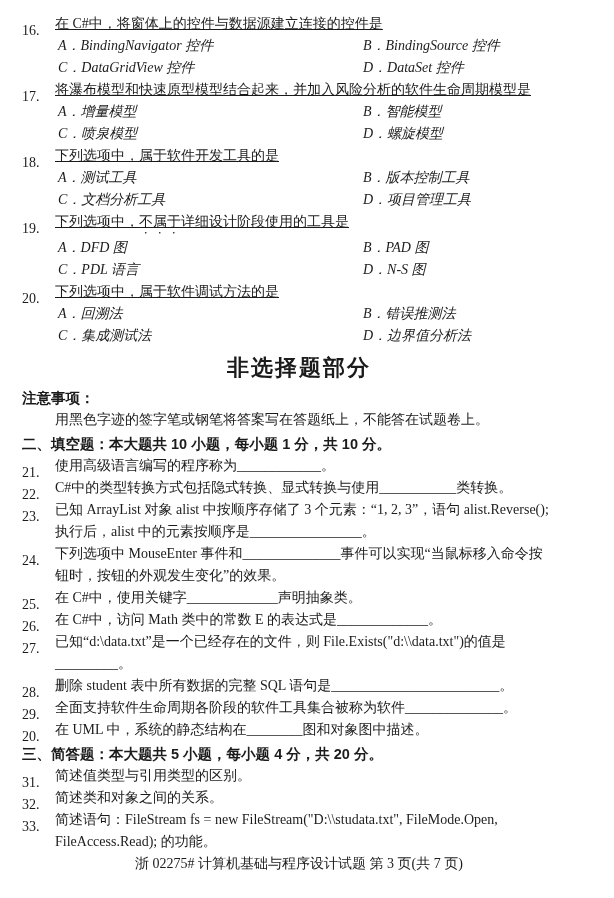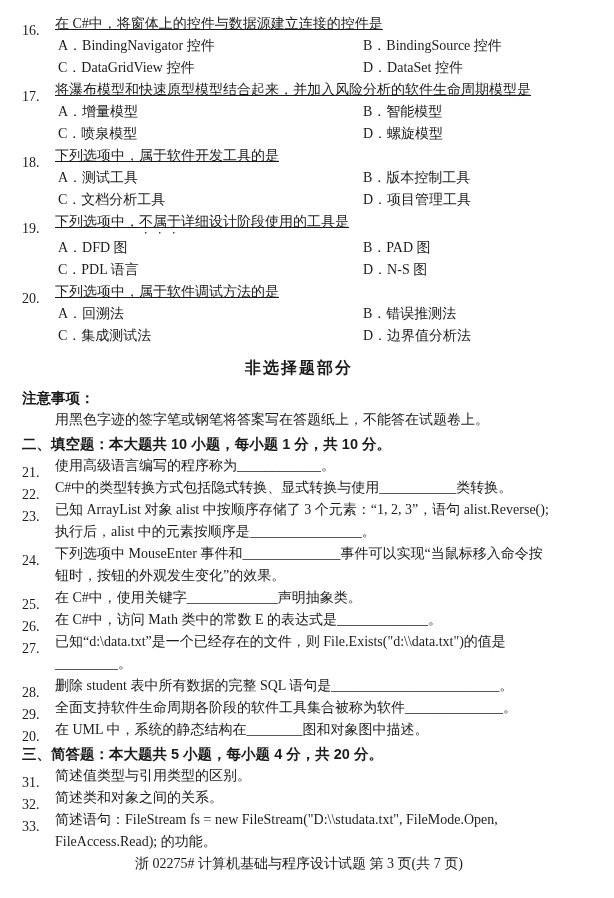--- a/index.html
+++ b/index.html
@@ -13,31 +13,31 @@
     font-family: "Liberation Serif", "DejaVu Serif", serif;
     font-size: 14px;
     padding: 13px 38px 0 22px;
     overflow: hidden;
   }
   .hei { font-family: "Liberation Sans", "DejaVu Sans", sans-serif; font-weight: 700; }
   .q { position: relative; padding-left: 33px; }
   .qnum { position: absolute; left: 0; top: 7px; width: 31px; line-height: 22px; }
   .stem { line-height: 22px; text-decoration: underline; }
   .opts { display: grid; grid-template-columns: 305px 1fr; margin-left: 3px; }
-  .opt { line-height: 22px; white-space: nowrap; }
+  .opt { line-height: 22px; white-space: nowrap; font-style: italic; }
   .emph {
     -webkit-text-emphasis: filled dot;
     -webkit-text-emphasis-position: under right;
     text-emphasis: filled dot;
     text-emphasis-position: under right;
   }
   .heading {
     font-family: "Liberation Sans", "DejaVu Sans", sans-serif;
     font-weight: 700;
-    font-size: 16px;
+    font-size: 22px;
     line-height: 26px;
     text-align: center;
     letter-spacing: 2px;
     margin: 8px 0 6px 0;
   }
   .notice-label { line-height: 22px; font-size: 14.5px; }
   .notice-body { line-height: 22px; padding-left: 33px; margin-bottom: 2px; }
   .sec-header { line-height: 22px; font-size: 14.5px; }
   .sec-header.gap-top { margin-top: 2px; }
   .fill-line { line-height: 22px; white-space: nowrap; }

